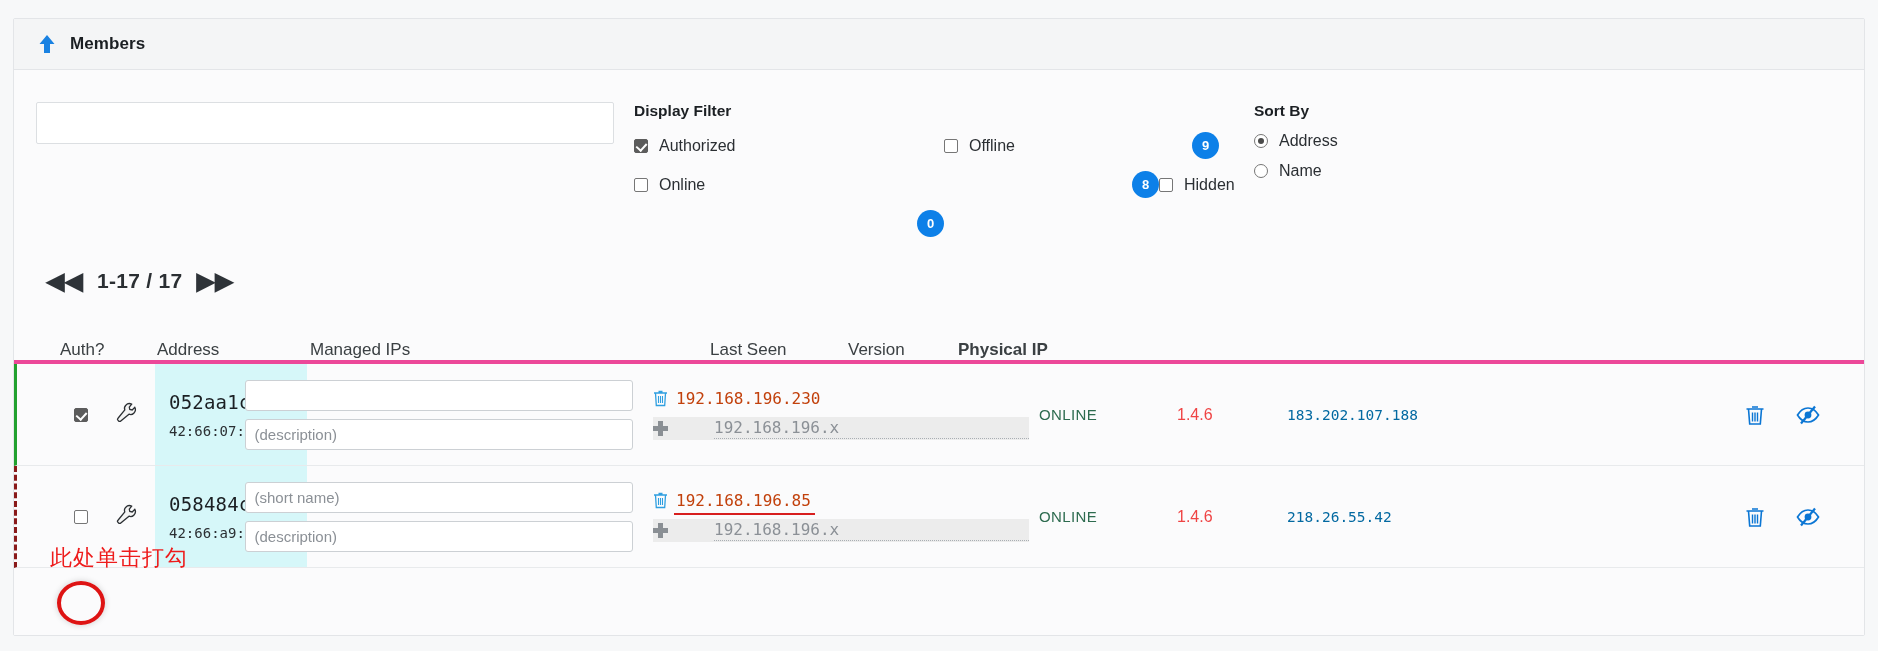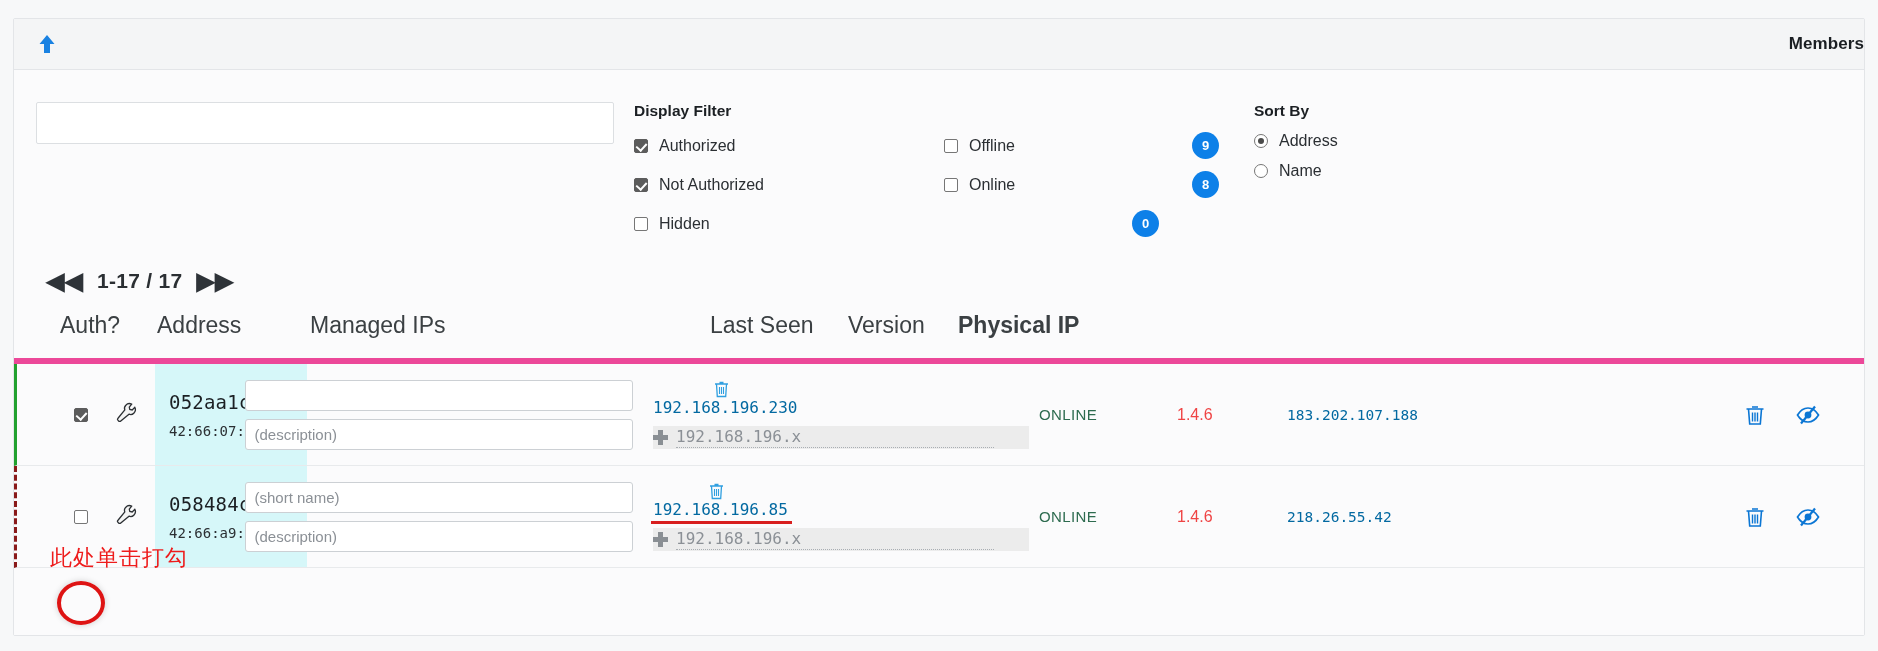--- a/index.html
+++ b/index.html
@@ -23,21 +23,20 @@
     border: 1px solid #e3e5e8;
     border-radius: 2px;
   }
   .card-header {
     height: 51px;
     background: #f4f5f6;
     border-bottom: 1px solid #e3e5e8;
     display: flex;
     align-items: center;
     padding: 0 0 0 24px;
-    justify-content: space-between;
   }
   .collapse-arrow {
     width: 18px; height: 22px;
     margin-right: 14px;
     display: inline-block;
     position: relative;
   }
   .collapse-arrow svg { display: block; }
   .card-title {
     font-size: 17px;
@@ -152,24 +151,24 @@
     color: #2b2f33;
   }
   .pager .pg-icon { font-size: 24px; color: #2e3338; line-height: 1; }
   .pager .pg-text { margin: 0 14px; letter-spacing: .3px; }
 
   
   .tbl { width: 100%; position: relative; }
   .thead {
     height: 52px;
     display: flex;
-    align-items: flex-start;
-    font-size: 23px;
+    align-items: flex-end;
+    font-size: 17px;
     color: #3b4043;
-    border-bottom: 6px solid #ec4899;
+    border-bottom: 4px solid #ec4899;
   }
   .c-auth    { width: 108px; padding-left: 46px; }
   .c-addr    { width: 153px; }
   .c-name    { width: 403px; }
   .c-ips     { width: 400px; }
   .c-seen    { width: 140px; }
   .c-ver     { width: 110px; }
   .c-phys    { width: 250px; }
 
   .thead .c-auth   { padding-left: 46px; width: 143px; }
@@ -246,21 +245,21 @@
   .txt + .txt { margin-top: 8px; }
 
   .cell-ips {
     width: 400px;
     flex-direction: column;
     justify-content: center;
     align-items: flex-start;
     padding-left: 14px;
   }
   .ip-line { display: flex; align-items: center; font-family: "DejaVu Sans Mono", monospace; font-size: 16px; }
-  .ip-assigned { color: #0369a1; flex-direction: column; }
+  .ip-assigned { color: #c2410c; }
   .ip-assigned .ipval { position: relative; }
   .ip-assigned.underlined .ipval:after {
     content: "";
     position: absolute;
     left: -2px; right: -4px; bottom: -5px;
     height: 2.5px;
     background: #d81f1f;
   }
   .ip-new {
     margin-top: 9px;
@@ -268,20 +267,21 @@
     width: 376px;
     height: 23px;
     display: flex;
     align-items: center;
   }
   .ip-new .ipval {
     color: #8b9096;
     border-bottom: 1px dotted #a9aeb3;
     padding-bottom: 1px;
     width: 318px;
+    margin-left: 38px;
   }
   .trash-sm {
     width: 15px; height: 17px;
     margin-right: 8px;
     flex: 0 0 auto;
   }
   .plus-sm {
     width: 15px; height: 15px;
     margin-right: 8px;
     flex: 0 0 auto;
@@ -352,24 +352,20 @@
           <div class="cbrow">
             <span class="cb checked"></span>
             <span>Authorized</span>
           </div>
           <div class="cbrow">
             <span class="cb"></span>
             <span>Offline</span>
           </div>
           <div class="badge">9</div>
 
-          <div class="cbrow">
-            <span class="cb checked"></span>
-            <span>Not Authorized</span>
-          </div>
           <div class="cbrow">
             <span class="cb"></span>
             <span>Online</span>
           </div>
           <div class="badge">8</div>
 
           <div class="cbrow">
             <span class="cb"></span>
             <span>Hidden</span>
           </div>

